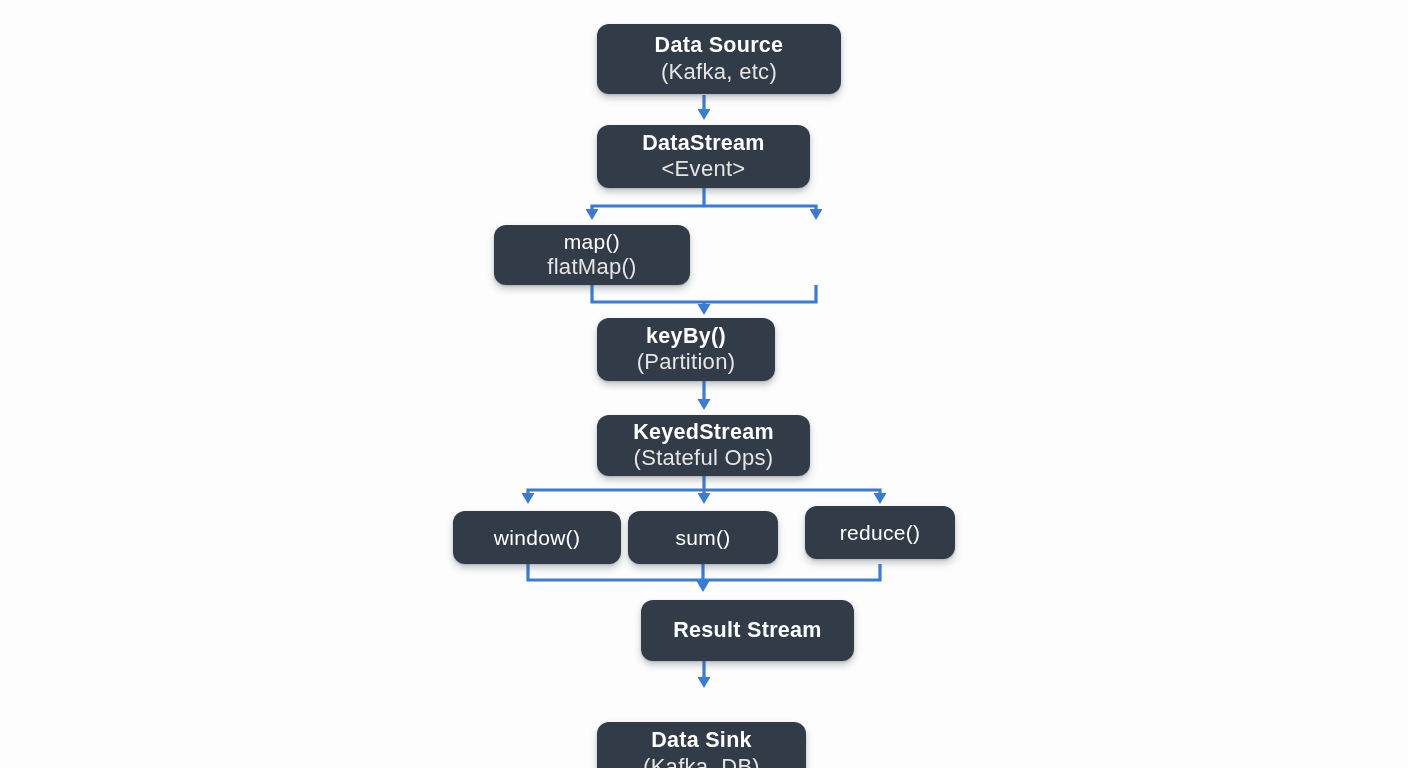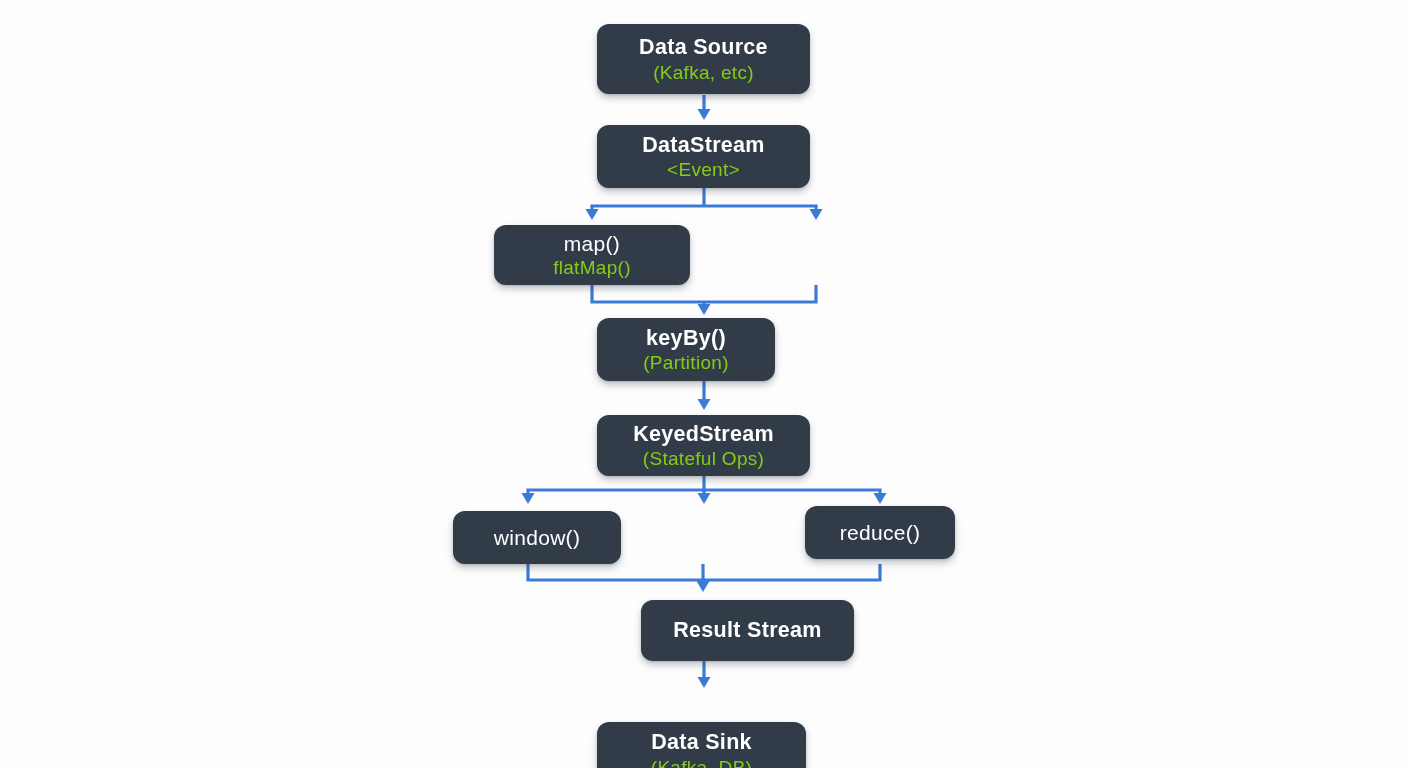--- a/index.html
+++ b/index.html
@@ -35,25 +35,25 @@
     display: flex;
     flex-direction: column;
     align-items: center;
     justify-content: center;
     text-align: center;
     line-height: 1.22;
     letter-spacing: 0.3px;
   }
   .node .line1 { font-size: 21px; font-weight: 400; }
   .node.emph .line1 { font-weight: 700; font-size: 21.5px; }
-  .node .line2 { font-size: 19px; font-weight: 400; color: #84cc16; }
+  .node .line2 { font-size: 22px; font-weight: 400; color: #e5e5e5; }
   .node .line2:empty { display: none; }
 
   
-  .n-data-source  { left: 597px; top:  24px; width: 213px; height: 70px; }
+  .n-data-source  { left: 597px; top:  24px; width: 244px; height: 70px; }
   .n-datastream   { left: 597px; top: 125px; width: 213px; height: 63px; }
   .n-map          { left: 494px; top: 225px; width: 196px; height: 60px; }
   .n-filter       { left: 717px; top: 225px; width: 196px; height: 60px; }
   .n-keyby        { left: 597px; top: 318px; width: 178px; height: 63px; align-items: center; }
   .n-keyedstream  { left: 597px; top: 415px; width: 213px; height: 61px; }
   .n-window       { left: 453px; top: 511px; width: 168px; height: 53px; }
   .n-sum          { left: 628px; top: 511px; width: 150px; height: 53px; }
   .n-reduce       { left: 805px; top: 506px; width: 150px; height: 53px; }
   .n-result       { left: 597px; top: 600px; width: 213px; height: 61px; margin-left: 44px; }
   .n-sink         { left: 597px; top: 722px; width: 209px; height: 64px; }
@@ -125,20 +125,24 @@
   <div class="node emph n-keyedstream">
     <span class="line1">KeyedStream</span>
     <span class="line2">(Stateful Ops)</span>
   </div>
 
   <div class="node n-window">
     <span class="line1">window()</span>
 
   </div>
 
+  <div class="node n-sum">
+    <span class="line1">sum()</span>
+
+  </div>
 
   <div class="node n-reduce">
     <span class="line1">reduce()</span>
 
   </div>
 
   <div class="node emph n-result">
     <span class="line1">Result Stream</span>
 
   </div>

